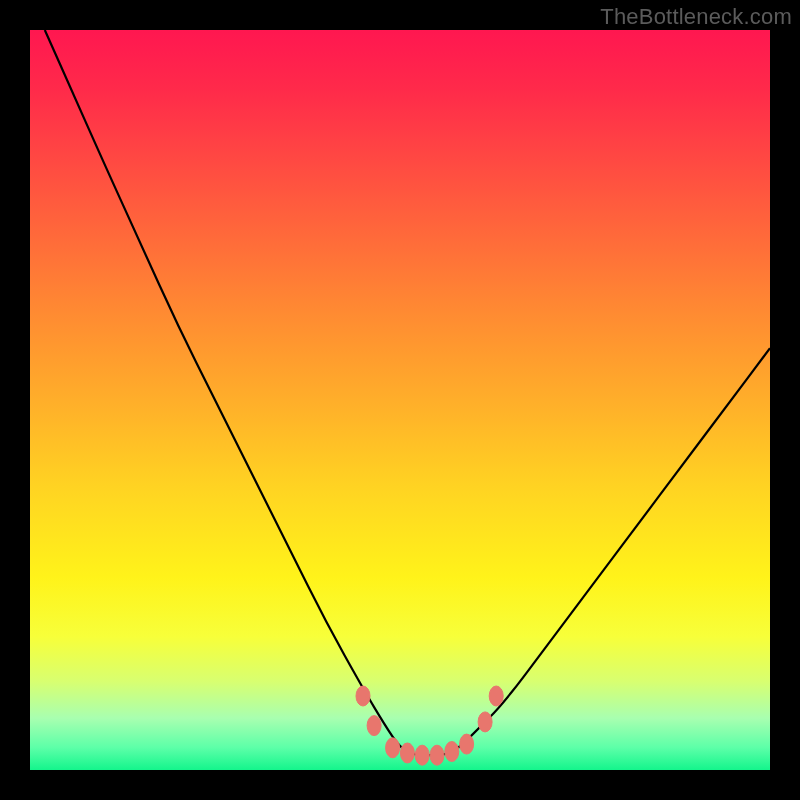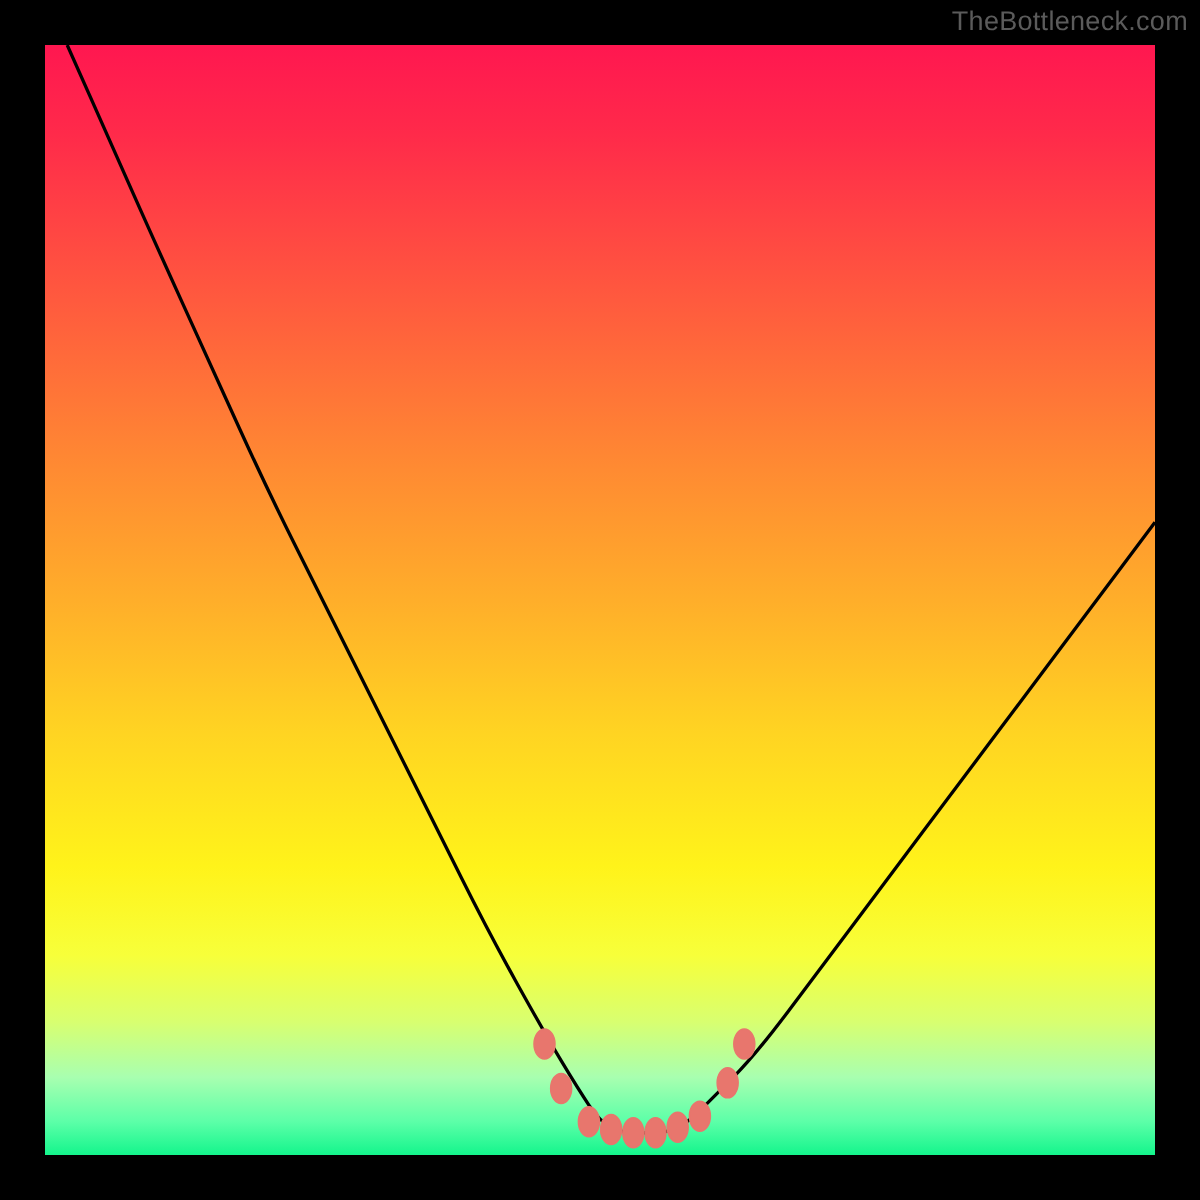--- a/index.html
+++ b/index.html
@@ -44,21 +44,21 @@
     left: 0;
     top: 0;
     width: 740px;
     height: 740px;
   }
   .watermark {
     position: absolute;
     top: 4px;
     right: 8px;
     color: #5b5b5b;
-    font-size: 18px;
+    font-size: 22px;
     font-weight: 500;
     letter-spacing: 0.2px;
     user-select: none;
   }
   .curve {
     fill: none;
     stroke: #000;
     stroke-width: 2.2;
   }
   .marker {

